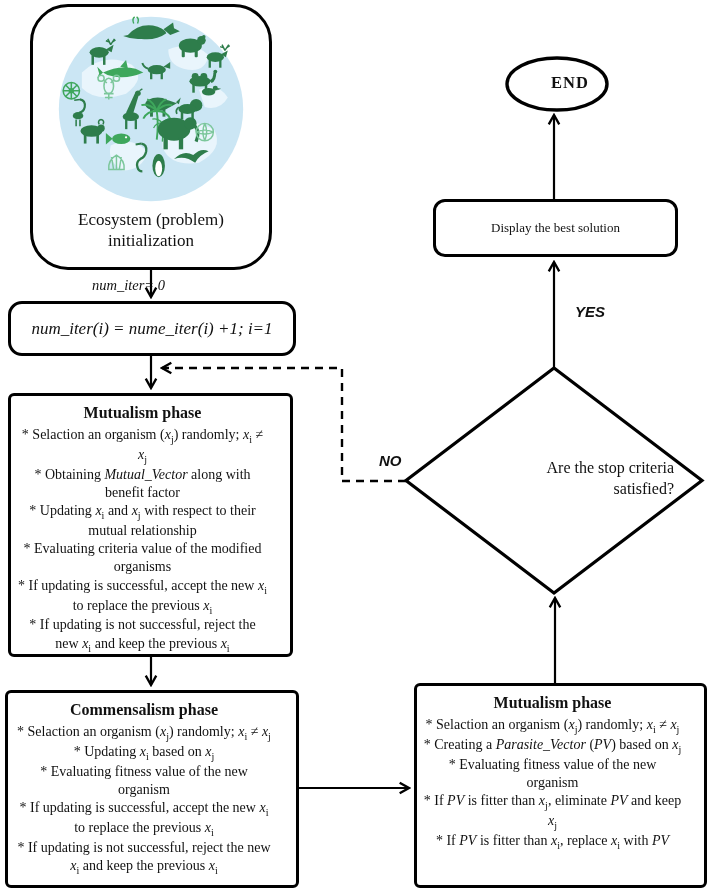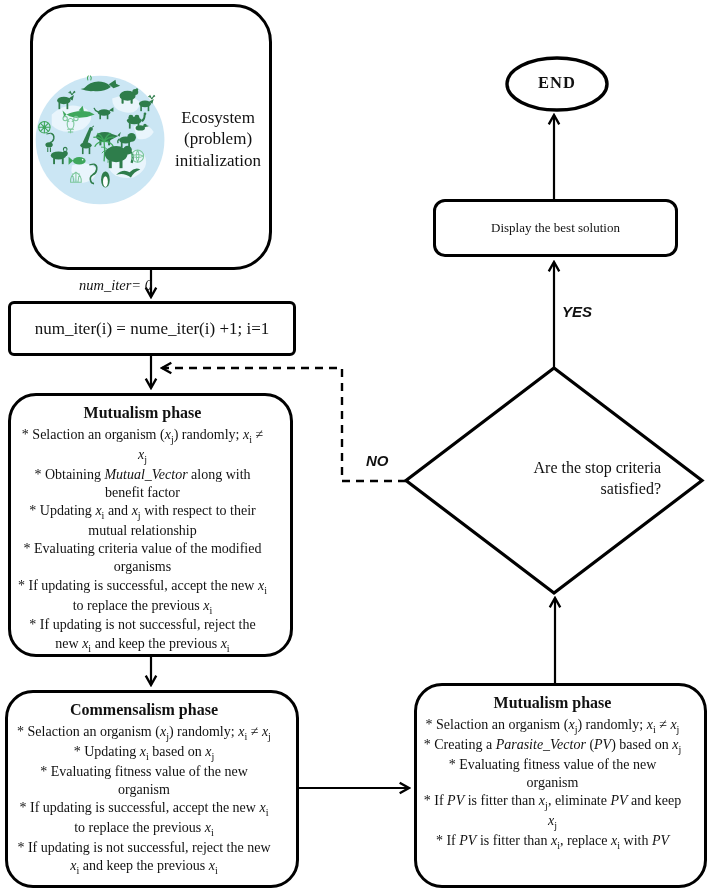--- a/index.html
+++ b/index.html
@@ -5,30 +5,30 @@
   html,body{margin:0;padding:0;background:#fff;}
   #canvas{
     position:relative;width:708px;height:895px;background:#fff;
     font-family:"Liberation Serif","DejaVu Serif",serif;color:#111;overflow:hidden;
   }
   #connector-layer{position:absolute;left:0;top:0;}
   .node{
     position:absolute;box-sizing:border-box;background:#fff;
     border:3.4px solid #000;
   }
-  .phase{border-radius:28px;padding:6px 21px 4px 5px;}
+  .phase{border-radius:6px;padding:6px 21px 4px 5px;}
   .phase-title{font-weight:bold;font-size:16px;text-align:center;margin:2px 0 4px 0;}
   .bullets{font-size:14px;line-height:1.3;text-align:center;}
   .bullets .bullet{margin:0;}
-  #ecosystem-box{border-radius:38px;display:flex;flex-direction:row;align-items:center;}
+  #ecosystem-box{border-radius:38px;display:flex;flex-direction:column;align-items:center;}
   #ecosystem-label{font-size:17px;line-height:1.25;text-align:center;white-space:pre-line;margin-top:4px;}
-  #iteration-box{border-radius:6px;display:flex;align-items:center;justify-content:center;
-    font-size:17px;}
+  #iteration-box{border-radius:14px;display:flex;align-items:center;justify-content:center;
+    font-style:italic;font-size:17px;}
   #display-box{border-radius:12px;border-width:3px;display:flex;align-items:center;justify-content:center;font-size:13px;}
-  .float-label{position:absolute;}
+  .float-label{position:absolute;padding-left:13px;}
   #init-label{font-style:italic;font-size:14.5px;text-align:right;}
   #decision-label{font-size:16px;text-align:right;white-space:pre-line;line-height:1.3;}
   #end-label{font-weight:bold;font-size:16.5px;text-align:center;letter-spacing:1px;}
   .branch-label{font-family:"Liberation Sans","DejaVu Sans",sans-serif;font-weight:bold;font-style:italic;font-size:15px;}
   sub{font-size:0.72em;}
   i{font-style:italic;}
 </style>
 </head>
 <body>
 

